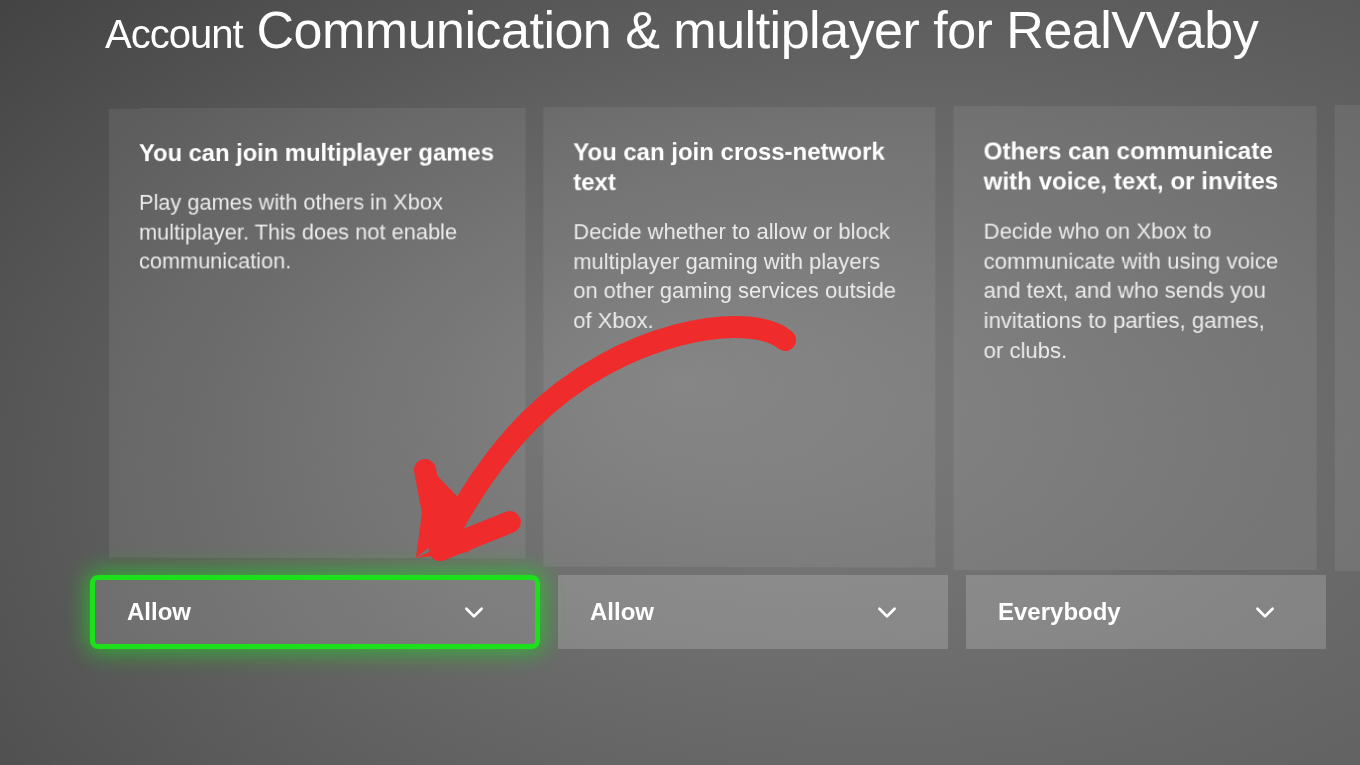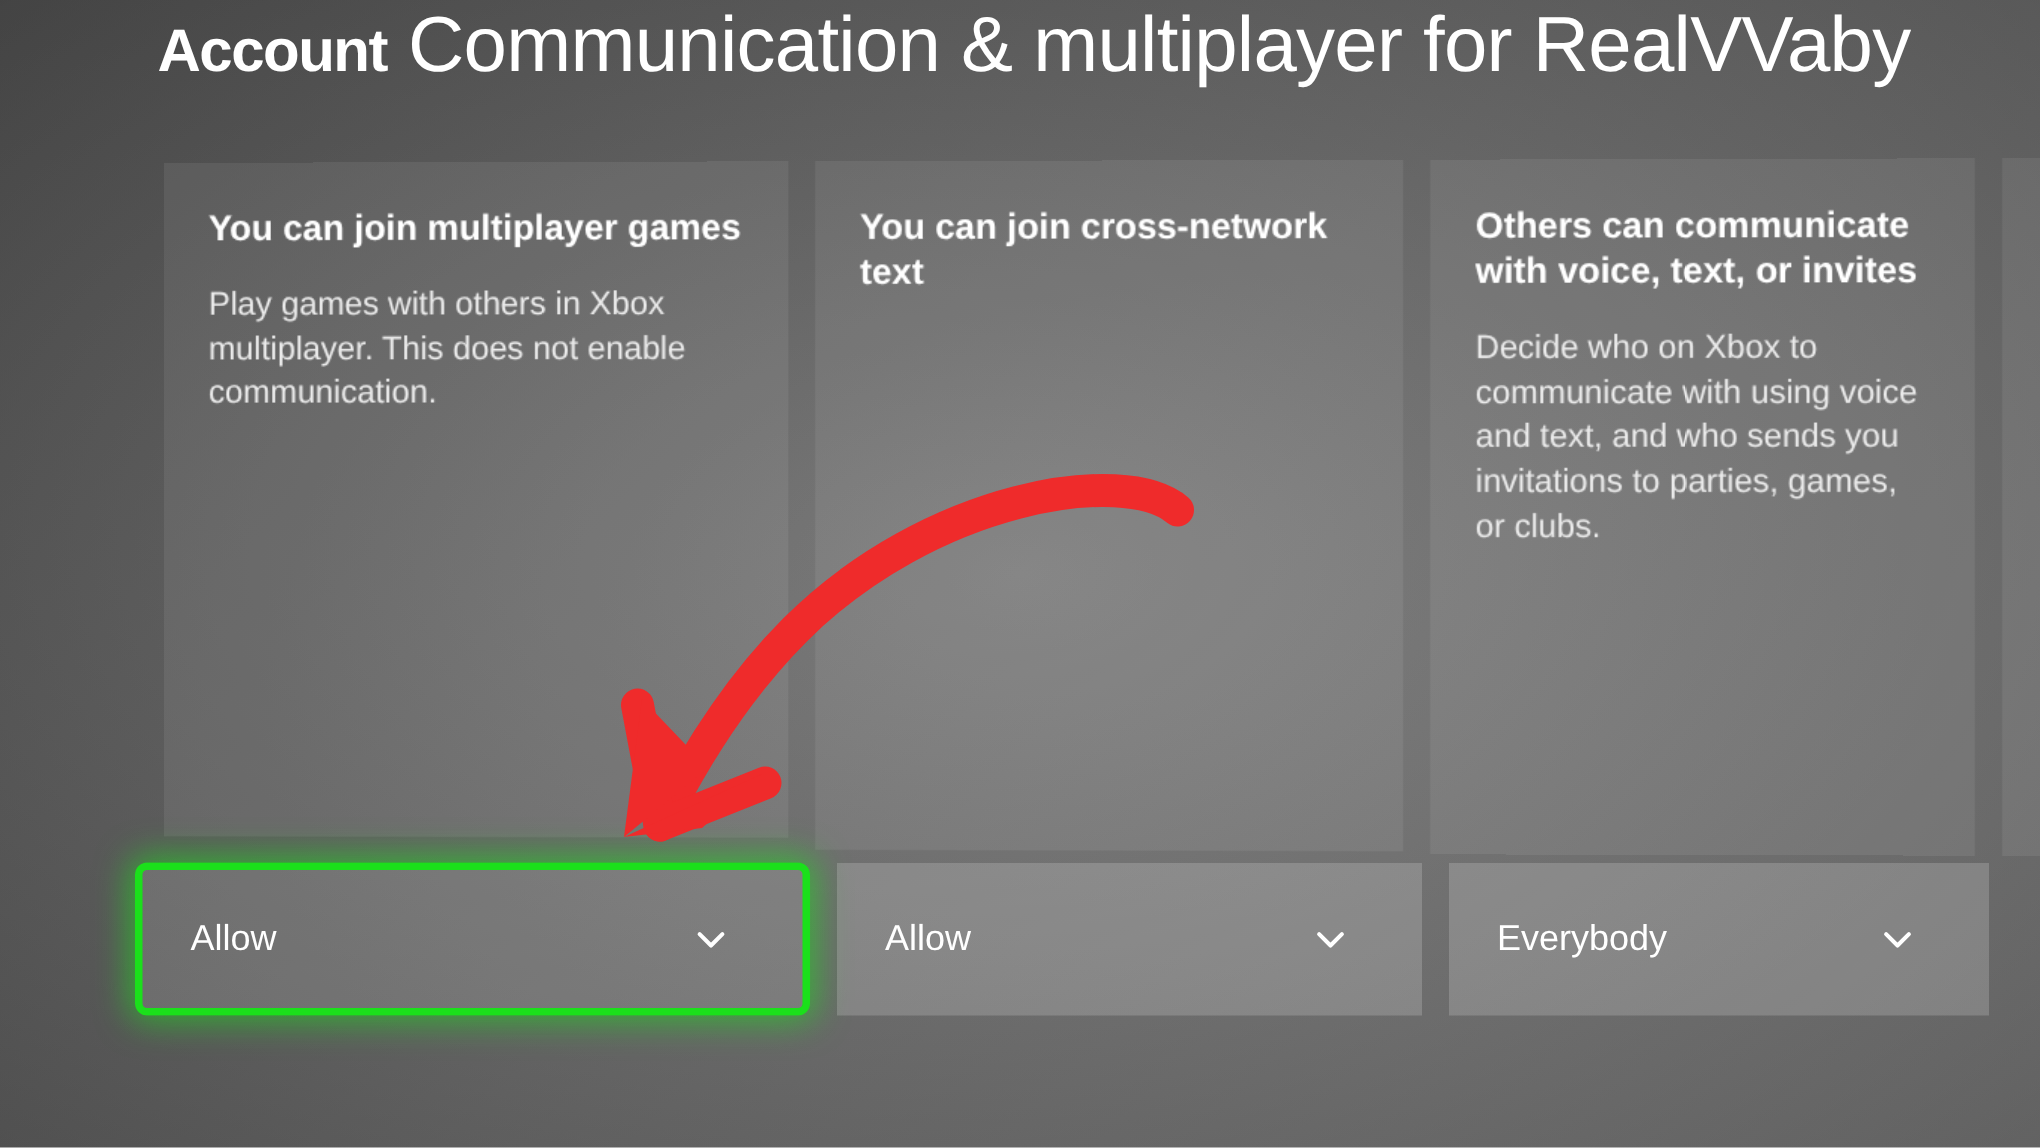--- a/index.html
+++ b/index.html
@@ -15,21 +15,21 @@
     background: radial-gradient(ellipse at center, rgba(255,255,255,0.08) 0%, rgba(0,0,0,0.25) 100%);
     pointer-events: none;
   }
 
   .header {
     position: absolute;
     left: 105px; top: 0;
     display: flex; align-items: baseline; gap: 14px;
   }
   .header .bold {
-    font-weight: 700;
+    font-weight: 400;
     font-size: 40px;
     letter-spacing: -1px;
   }
   .header .light {
     font-weight: 300;
     font-size: 52px;
     letter-spacing: -0.5px;
   }
 
   .cards {
@@ -63,26 +63,26 @@
     line-height: 1.35;
     color: #eaeaea;
   }
 
   .dropdowns {
     position: absolute;
     left: 90px; top: 575px;
     display: flex; gap: 18px;
   }
   .dropdown {
-    height: 102px;
+    height: 74px;
     background: rgba(255,255,255,0.18);
     display: flex; align-items: center; justify-content: space-between;
     padding: 0 48px 0 32px;
     font-size: 24px;
-    font-weight: 400;
+    font-weight: 700;
     color: #fff;
     position: relative;
   }
   .dd1 { width: 450px; }
   .dd2 { width: 390px; }
   .dd3 { width: 360px; }
 
   .dd1 {
     border: 5px solid #1be01b;
     border-radius: 8px;
@@ -113,20 +113,21 @@
 
 <div class="cards">
 
   <div class="card" style="height:452px;">
     <div class="card-title">You can join multiplayer games</div>
     <div class="card-desc">Play games with others in Xbox multiplayer. This does not enable communication.</div>
   </div>
 
   <div class="card" style="height:460px;">
     <div class="card-title">You can join cross-network text</div>
+    <div class="card-desc">Decide whether to allow or block multiplayer gaming with players on other gaming services outside of Xbox.</div>
   </div>
 
   <div class="card" style="height:462px;">
     <div class="card-title">Others can communicate with voice, text, or invites</div>
     <div class="card-desc">Decide who on Xbox to communicate with using voice and text, and who sends you invitations to parties, games, or clubs.</div>
   </div>
 
   <div class="card" style="height:462px;"></div>
 
 </div>

